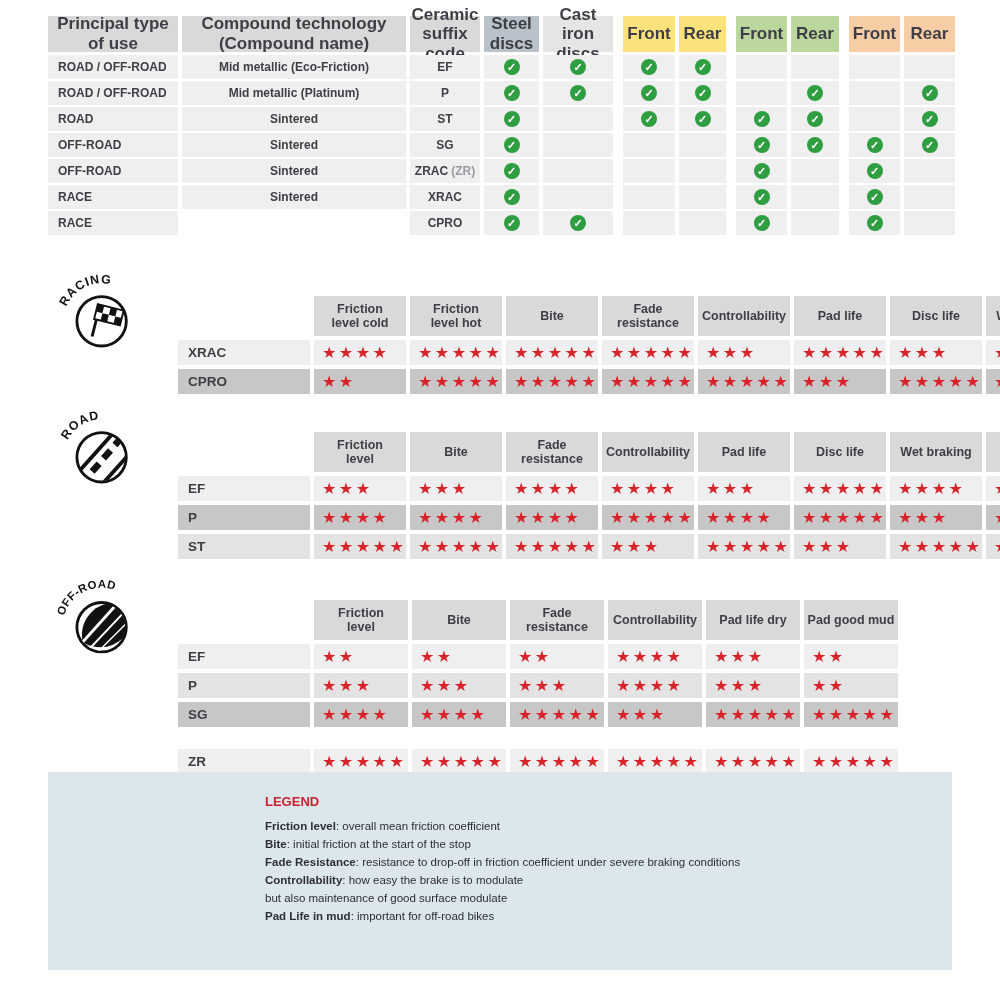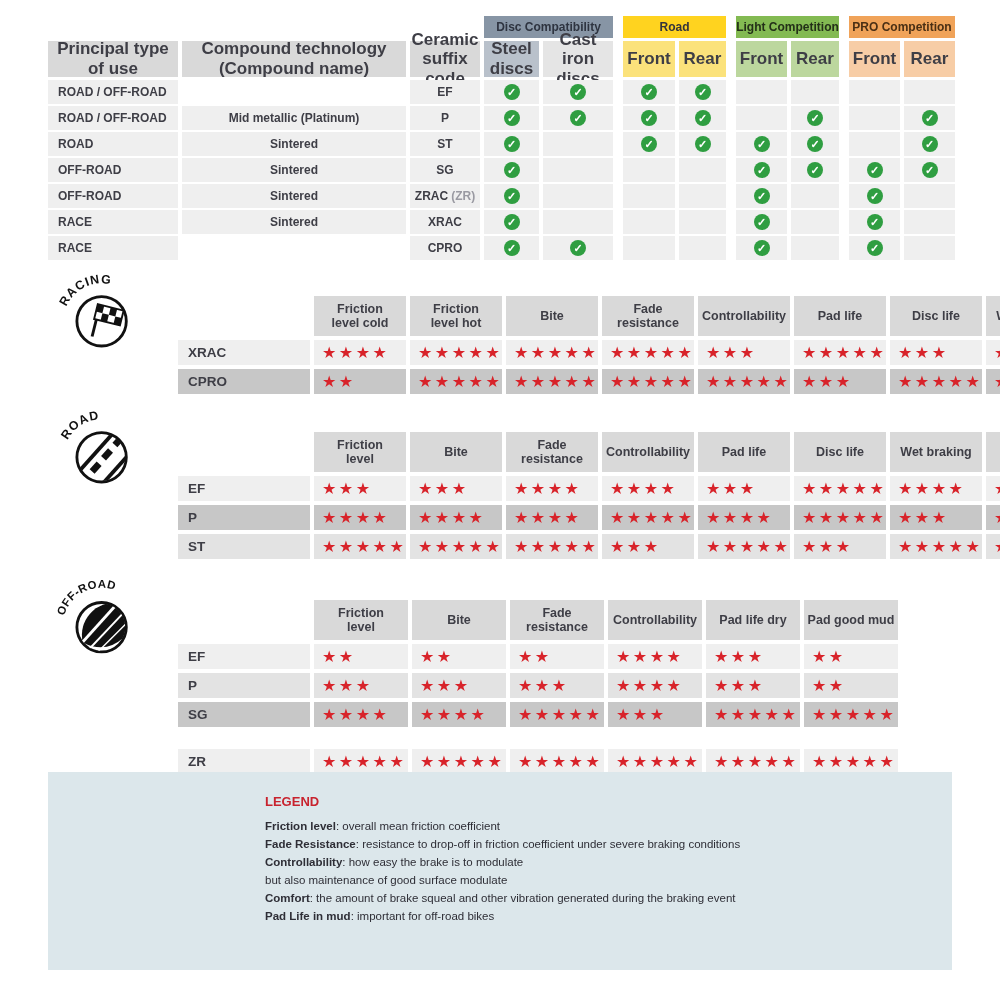--- a/index.html
+++ b/index.html
@@ -43,46 +43,41 @@
   .legend-item b{font-weight:bold;}
 
   svg text{font-family:"Liberation Sans", sans-serif;}
 </style>
 </head>
 <body>
 
 <div id="page">
 
   <div id="compat" class="abs">
-      <div class="crow hdr-groups">
-        <div class="gcell" style="grid-column: 4 / span 2; background: rgb(135, 149, 165); color: rgb(46, 52, 64);">Disc Compatibility</div>
-        <div class="gcell" style="grid-column: 7 / span 2; background: rgb(255, 211, 31); color: rgb(52, 52, 60);">Road</div>
-        <div class="gcell" style="grid-column: 10 / span 2; background: rgb(131, 186, 82); color: rgb(35, 48, 24);">Light Competition</div>
-        <div class="gcell" style="grid-column: 13 / span 2; background: rgb(240, 163, 89); color: rgb(74, 47, 20);">PRO Competition</div>
-      </div>
       <div class="crow hdr-cols">
         <div class="hcell" style="grid-column: 1; background: rgb(217, 217, 217);">Principal type
 of use</div>
         <div class="hcell" style="grid-column: 2; background: rgb(217, 217, 217);">Compound technology
 (Compound name)</div>
         <div class="hcell" style="grid-column: 3; background: rgb(217, 217, 217);">Ceramic
 suffix code</div>
         <div class="hcell" style="grid-column: 4; background: rgb(185, 193, 203);">Steel
 discs</div>
         <div class="hcell" style="grid-column: 5; background: #e5e5e5;">Cast iron
 discs</div>
         <div class="hcell" style="grid-column: 7; background: rgb(251, 226, 123);">Front</div>
         <div class="hcell" style="grid-column: 8; background: rgb(251, 226, 123);">Rear</div>
         <div class="hcell" style="grid-column: 10; background: rgb(188, 215, 158);">Front</div>
         <div class="hcell" style="grid-column: 11; background: rgb(188, 215, 158);">Rear</div>
         <div class="hcell" style="grid-column: 13; background: rgb(247, 205, 166);">Front</div>
         <div class="hcell" style="grid-column: 14; background: rgb(247, 205, 166);">Rear</div>
       </div>
       <div class="crow">
         <div class="dcell left" style="grid-column: 1;">ROAD / OFF-ROAD</div>
+        <div class="dcell center" style="grid-column: 2;">Mid metallic (Eco-Friction)</div>
         <div class="dcell center" style="grid-column: 3;">
           <span>EF</span>
         </div>
         <div class="dcell center" style="grid-column: 4;">
           <span class="check" style="background: rgb(47, 158, 65);">✓</span>
         </div>
         <div class="dcell center" style="grid-column: 5;">
           <span class="check" style="background: rgb(47, 158, 65);">✓</span>
         </div>
         <div class="dcell center" style="grid-column: 7;">
@@ -440,22 +435,22 @@
           <div class="stars" style="background: rgb(239, 239, 239); color: rgb(216, 35, 42);">★★★★★</div>
         </div>
       </div>
   </div>
 
   <div id="legend" class="abs" style="background: rgb(220, 231, 235);">
     <div id="legend-inner">
       <div class="legend-title" style="color: rgb(200, 35, 46);">LEGEND</div>
       <div id="legend-items">
           <div class="legend-item"><b>Friction level</b>: overall mean friction coefficient</div>
+          <div class="legend-item"><b>Bite</b>: initial friction at the start of the stop</div>
           <div class="legend-item"><b>Fade Resistance</b>: resistance to drop-off in friction coefficient under severe braking conditions</div>
           <div class="legend-item"><b>Controllability</b>: how easy the brake is to modulate</div>
           <div class="legend-item">but also maintenance of good surface modulate</div>
-          <div class="legend-item"><b>Comfort</b>: the amount of brake squeal and other vibration generated during the braking event</div>
           <div class="legend-item"><b>Pad Life in mud</b>: important for off-road bikes</div>
         </div>
     </div>
   </div>
 
 </div>
 
 </body></html>

